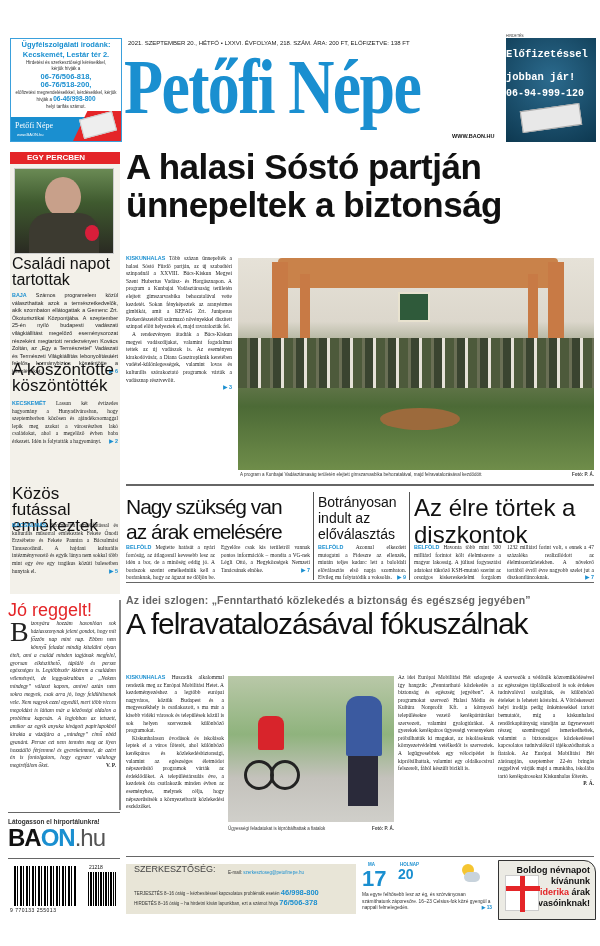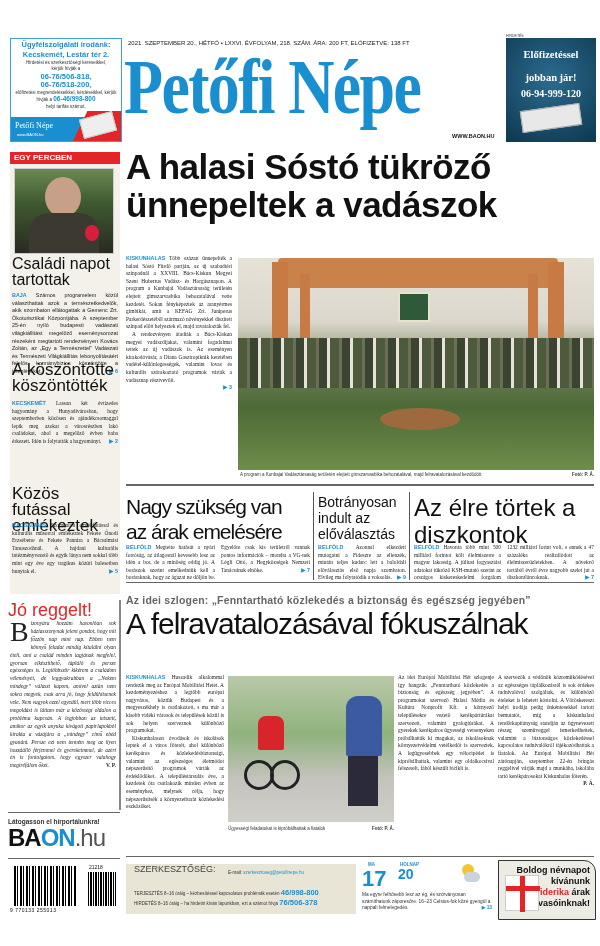--- a/index.html
+++ b/index.html
@@ -22,26 +22,26 @@
 #ad-left .foot .logo{color:#fff;font-size:8px;position:absolute;left:4px;top:4px}
 #ad-left .foot .url{color:#fff;font-size:4px;position:absolute;left:6px;top:15px;font-family:"Liberation Sans",sans-serif}
 #ad-left .foot .red{position:absolute;right:0;top:-6px;width:48px;height:30px;background:#e42528;clip-path:polygon(30% 0,100% 0,100% 100%,0 100%)}
 #ad-left .foot .paper{position:absolute;right:6px;top:-2px;width:34px;height:20px;background:#eee;transform:rotate(-15deg);border:1px solid #ccc}
 
 #dateline{left:128px;top:40px;font-size:6px;font-family:"Liberation Sans",sans-serif;color:#222;white-space:nowrap}
 #masthead{left:124px;top:38px;font-size:78px;color:#1a8fd0;font-family:"Liberation Serif",serif;font-weight:bold;letter-spacing:-2px;line-height:1;transform:scaleX(0.82);transform-origin:left;white-space:nowrap;margin-top:10px}
 #site-url{left:452px;top:133px;font-size:5.5px;font-weight:bold;font-family:"Liberation Sans",sans-serif}
 
 #ad-right-label{left:506px;top:34px;font-size:3.5px;font-family:"Liberation Sans",sans-serif;color:#333}
-#ad-right{left:506px;top:38px;width:90px;height:104px;background:radial-gradient(circle at 50% 40%,#2c6b8e,#0d3850);color:#fff;text-align:center;font-family:Liberation Serif, serif}
+#ad-right{left:506px;top:38px;width:90px;height:104px;background:radial-gradient(circle at 50% 40%,#2c6b8e,#0d3850);color:#fff;font-family:Liberation Mono, monospace}
 #ad-right .l1{font-size:10.5px;font-weight:bold;margin-top:10px;line-height:13px}
 #ad-right .l3{font-size:10px;font-weight:bold;margin-top:4px}
 #ad-right .paper{width:60px;height:22px;background:#e8e8e8;margin:8px auto 0;transform:rotate(-8deg);border:1px solid #aaa}
 
-#egy-percben{left:10px;top:152px;width:110px;height:12px;background:#e42528;color:#fff;font-size:8px;font-weight:bold;padding-left:4px;line-height:12px;font-family:"Liberation Sans",sans-serif}
+#egy-percben{left:10px;top:152px;width:110px;height:12px;background:#e42528;color:#fff;font-size:8px;font-weight:bold;padding-left:17px;line-height:12px;font-family:"Liberation Sans",sans-serif}
 #left-photo{left:14px;top:168px;width:100px;height:86px;border:1px solid #ccc;background:linear-gradient(180deg,#6a8a54 0%,#3f5a2f 40%,#2a2a22 100%);overflow:hidden}
 .lh{font-family:"Liberation Sans",sans-serif;color:#111;line-height:16px}
 .leftcol{position:absolute;left:10px;width:110px;background:#f3f1ea}
 
 #main-headline{left:126px;top:148px;width:470px;font-size:35px;font-weight:bold;line-height:38px;font-family:"Liberation Sans",sans-serif;letter-spacing:-0.5px}
 #main-photo{left:238px;top:258px;width:356px;height:212px;overflow:hidden;background:linear-gradient(180deg,#e6e2d8 0%,#dcd7cc 30%,#6b7a52 55%,#4c6a36 70%,#6f8d4a 100%)}
 .cap{font-size:4.5px;font-family:"Liberation Sans",sans-serif;color:#333;white-space:nowrap}
 .cap b{float:right}
 
 #bottom-panel{left:126px;top:864px;width:230px;height:50px;background:#e8e5d7}
@@ -119,21 +119,21 @@
 <div class="abs sans" style="left:8px;top:818px;font-size:6.5px;font-weight:bold;color:#333">Látogasson el hírportálunkra!</div>
 <div class="abs sans" style="left:8px;top:826px;font-size:24px;font-weight:bold;letter-spacing:-1px;line-height:24px">
   <span>BA</span><span style="color:#1a8fd0">ON</span><span style="font-weight:normal;color:#555">.hu</span>
 </div>
 <div class="hline" style="left:8px;top:858px;width:112px;height:1px"></div>
 <div class="abs" style="left:14px;top:866px;width:62px;height:40px;background:repeating-linear-gradient(90deg,#000 0 2px,#fff 2px 3px,#000 3px 4px,#fff 4px 6px)"></div>
 <div class="abs" style="left:88px;top:872px;width:28px;height:34px;background:repeating-linear-gradient(90deg,#000 0 1px,#fff 1px 2px,#000 2px 4px,#fff 4px 5px)"></div>
 <div class="abs sans" style="left:89px;top:864px;font-size:5px">21218</div>
 <div class="abs sans" style="left:10px;top:907px;font-size:5px;letter-spacing:0.5px">9 770133 255013</div>
 
-<div class="abs" id="main-headline">A halasi Sóstó tükröző ünnepeltek a vadászok</div>
+<div class="abs" id="main-headline">A halasi Sóstó partján ünnepeltek a biztonság</div>
 <div class="abs body-txt" style="left:126px;top:255px;width:106px">
   <span class="tag">KISKUNHALAS</span>
   <span>Több százan ünnepelték a halasi Sóstó Fürdő partján, az új szabadtéri színpadnál a XXVIII. Bács-Kiskun Megyei Szent Hubertus Vadász- és Horgásznapon. A program a Kunbajai Vadásztársaság területén elejtett gímszarvasbika behozatalával vette kezdetét. Sokan fényképeztek az aranyérmes gímbikát, amit a KEFAG Zrt. Juniperus Parkerdészetéből származó növényekkel díszített színpad előtt helyeztek el, majd ravatalozták fel.</span>
   <div style="text-indent:6px">A rendezvényen átadták a Bács-Kiskun megyei vadászdíjakat, valamint fogadalmat tettek az új vadászok is. Az eseményen kirakodóvásár, a Diana Gasztropiknik keretében vadétel-különlegességek, valamint lovas és kulturális szórakoztató programok várták a vadásznap résztvevőit.</div>
   <span class="arrow">▶ 3</span>
 </div>
 <div class="abs" id="main-photo">
   <div style="position:absolute;left:40px;top:0;width:280px;height:30px;background:#c9824a;border-radius:4px 4px 0 0"></div>
   <div style="position:absolute;left:34px;top:4px;width:16px;height:80px;background:#c87a45"></div>
   <div style="position:absolute;left:310px;top:4px;width:16px;height:80px;background:#c87a45"></div>

